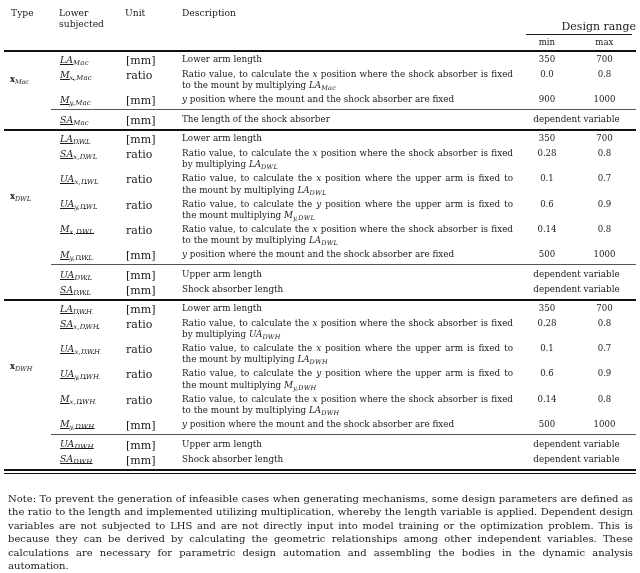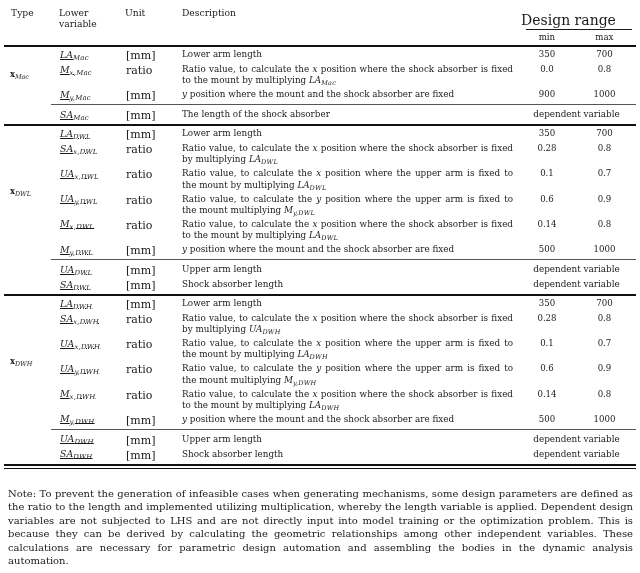--- a/index.html
+++ b/index.html
@@ -55,23 +55,23 @@
   .hdr-type  { padding-left: 7px; }
   .hdr-var   { padding-left: 8px; }
   .hdr-unit  { padding-left: 3px; margin-top: 12px; }
   .hdr-desc  { padding-left: 6px; }
 
   .hdr-range-wrap {
     position: relative;
     height: 100%;
   }
   .hdr-range-title {
-    font-size: 14px;
-    text-align: left;
-    padding-top: 12px;
+    font-size: 11px;
+    text-align: right;
+    padding-top: 20px;
     padding-bottom: 1px;
   }
   .hdr-range-rule {
     height: 1px;
     background: #1a1a1a;
     margin: 0 4px 2px 5px;
   }
   .hdr-range-sub {
     display: flex;
     font-size: 8.6px;
@@ -199,21 +199,21 @@
     <col class="c-desc">
         <col class="c-min">
         <col class="c-max">
   </colgroup>
 
   <thead>
     <tr>
       <th class="hdr-cell hdr-type">Type</th>
       <th class="hdr-cell hdr-var">
         <div>Lower</div>
-        <div>variable</div>
+        <div>subjected</div>
       </th>
       <th class="hdr-cell hdr-unit">Unit</th>
       <th class="hdr-cell hdr-desc">Description</th>
       <th colspan="2">
         <div class="hdr-range-wrap">
           <div class="hdr-range-title">Design range</div>
           <div class="hdr-range-rule"></div>
           <div class="hdr-range-sub">
             <span class="sub-min">min</span>
             <span class="sub-max">max</span>

